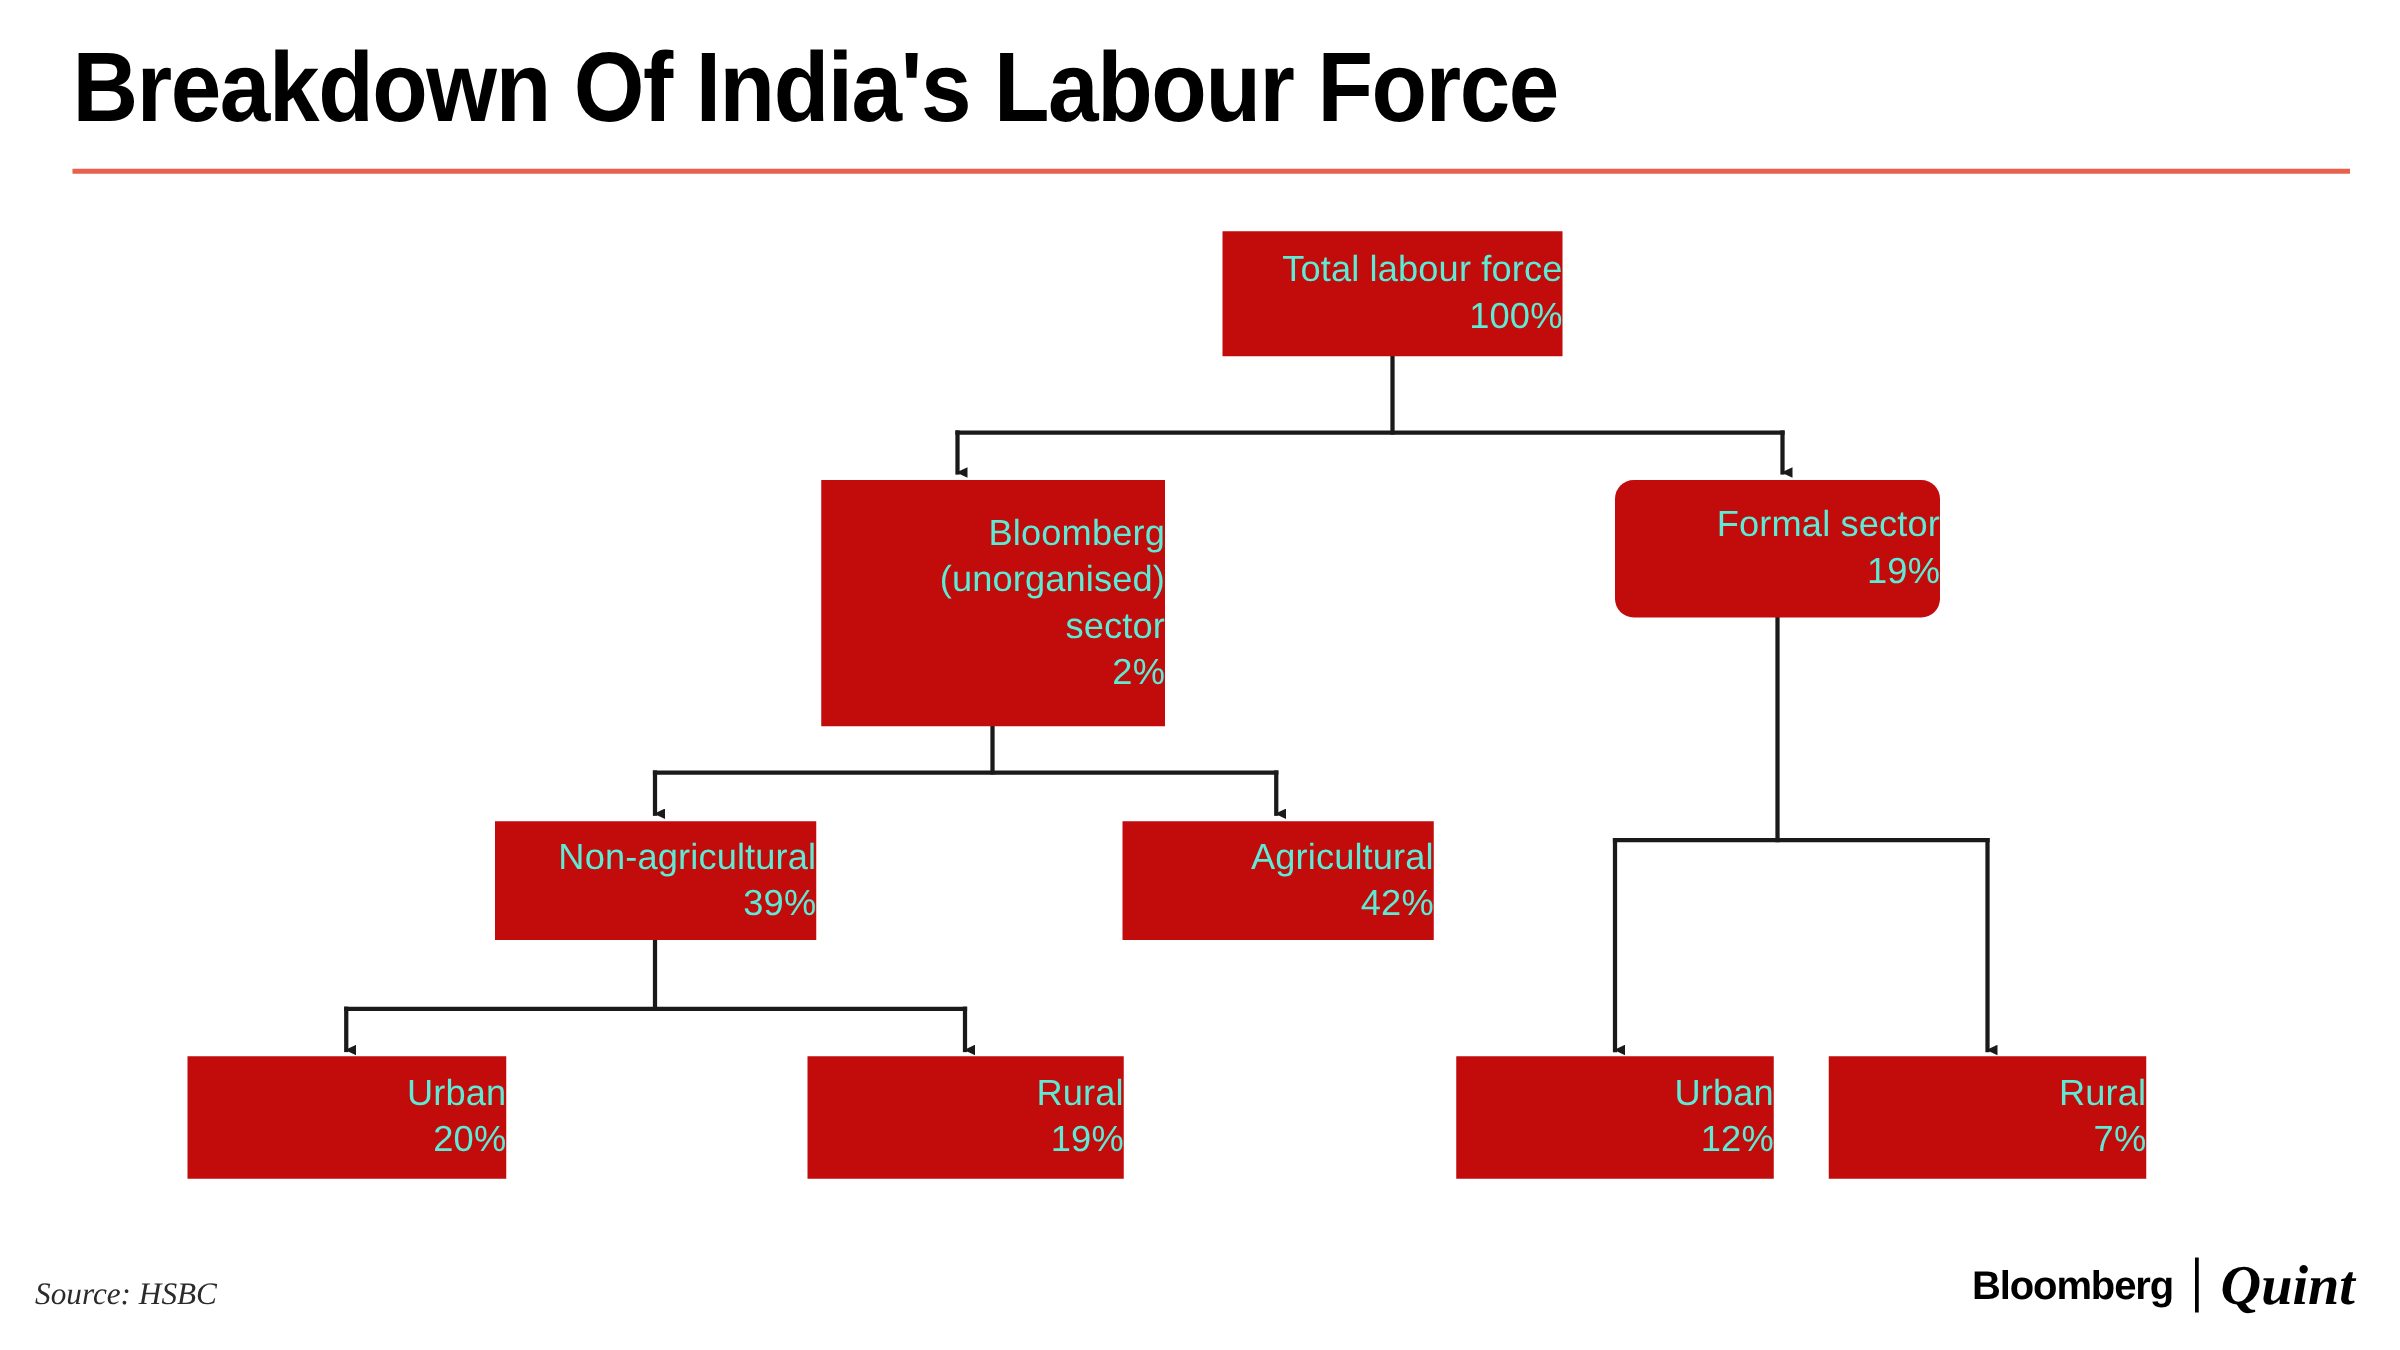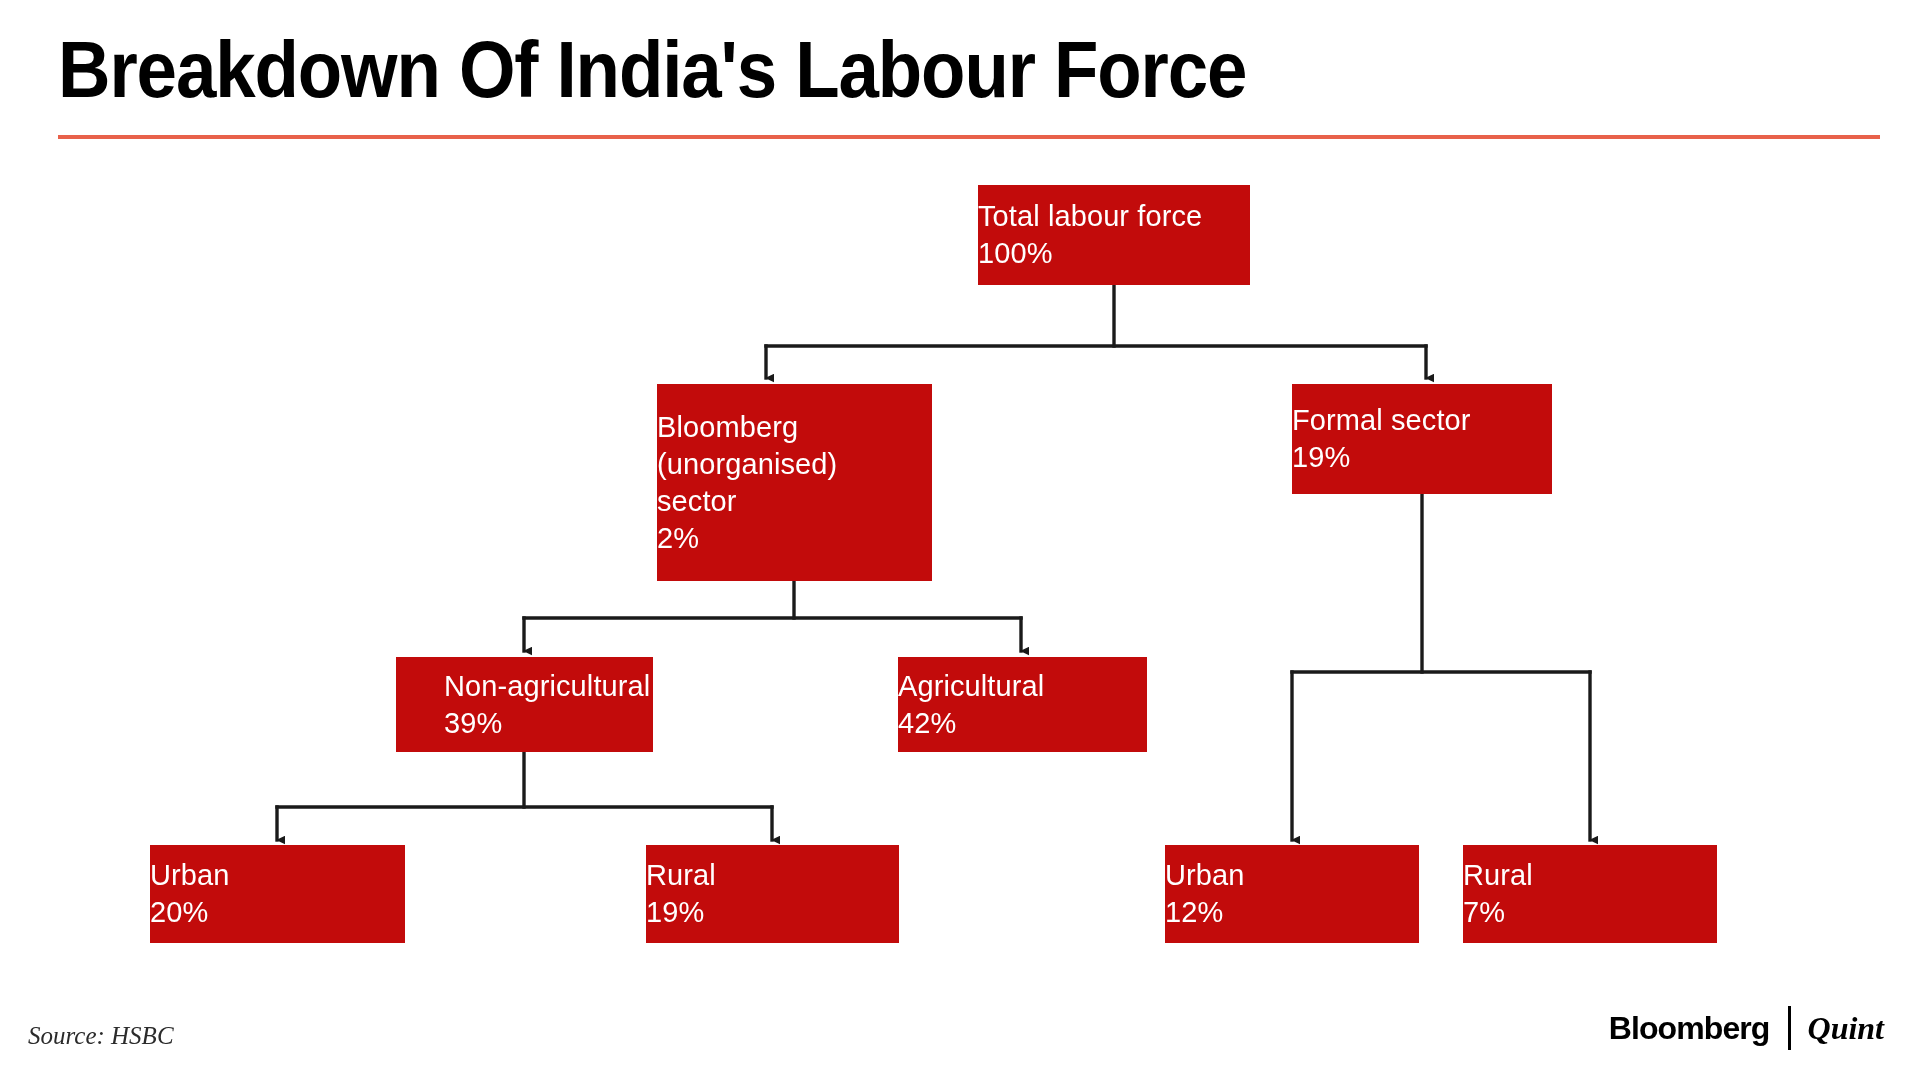--- a/index.html
+++ b/index.html
@@ -55,39 +55,39 @@
   #connectors {
     position: absolute;
     left: 0; top: 0;
     width: 1920px;
     height: 830px;
   }
 
   .node {
     position: absolute;
     background: #C20B0B;
-    color: #ffffff;
+    color: #5eead4;
     display: flex;
     flex-direction: column;
-    align-items: flex-start;
+    align-items: flex-end;
     justify-content: center;
     text-align: center;
     font-family: "Liberation Sans Narrow", "Liberation Sans", sans-serif;
     font-size: 29px;
     line-height: 37px;
     letter-spacing: 0.1px;
     box-sizing: border-box;
     z-index: 2;
   }
   .node .line { display: block; white-space: nowrap; }
 
   
   #node-total        { left: 978px;  top: 35px;  width: 272px; height: 100px; }
   #node-informal     { left: 657px;  top: 234px; width: 275px; height: 197px; }
-  #node-formal       { left: 1292px; top: 234px; width: 260px; height: 110px; }
+  #node-formal       { left: 1292px; top: 234px; width: 260px; height: 110px; border-radius: 15px; }
   #node-nonagri      { left: 396px;  top: 507px; width: 257px; height: 95px; padding-left: 48px; }
   #node-agri         { left: 898px;  top: 507px; width: 249px; height: 95px; }
   #node-urban-inf    { left: 150px;  top: 695px; width: 255px; height: 98px; }
   #node-rural-inf    { left: 646px;  top: 695px; width: 253px; height: 98px; }
   #node-urban-for    { left: 1165px; top: 695px; width: 254px; height: 98px; }
   #node-rural-for    { left: 1463px; top: 695px; width: 254px; height: 98px; }
 
   
   #footer {
     position: absolute;
@@ -125,21 +125,21 @@
   #brand-divider {
     width: 3px;
     height: 44px;
     background: #000000;
     margin: 0 17px 0 18px;
   }
   #brand-quint {
     font-family: "Liberation Serif", serif;
     font-weight: bold;
     font-style: italic;
-    font-size: 32px;
+    font-size: 45px;
     letter-spacing: 0px;
     color: #000000;
     line-height: 44px;
   }
 </style>
 </head>
 <body>
 
 <div id="header">
   <div id="page-title">Breakdown Of India's Labour Force</div>

